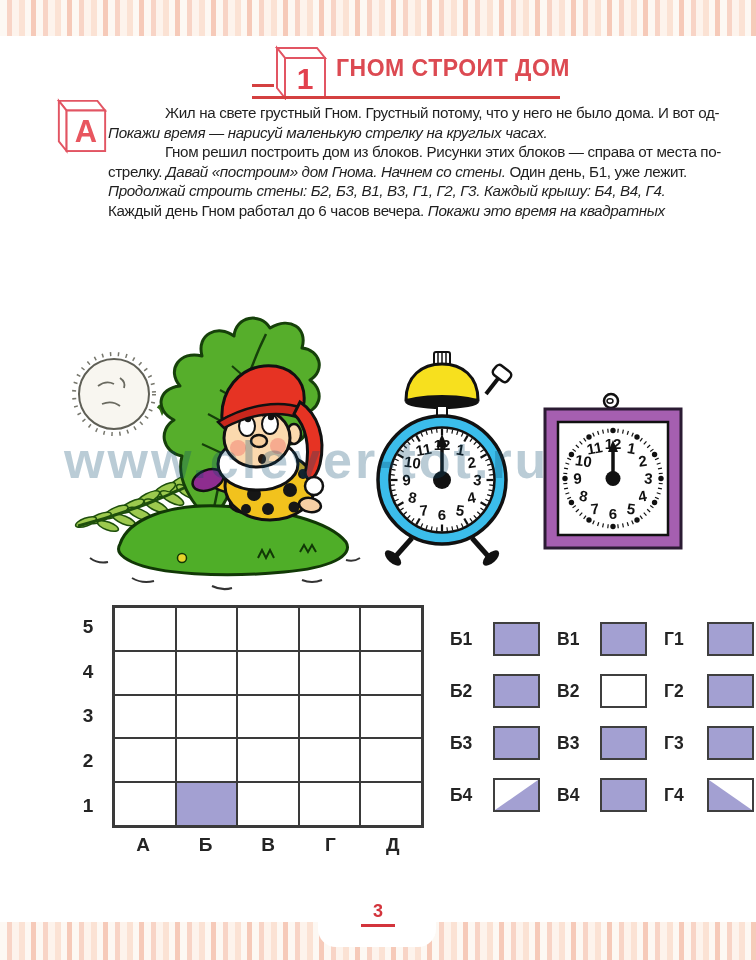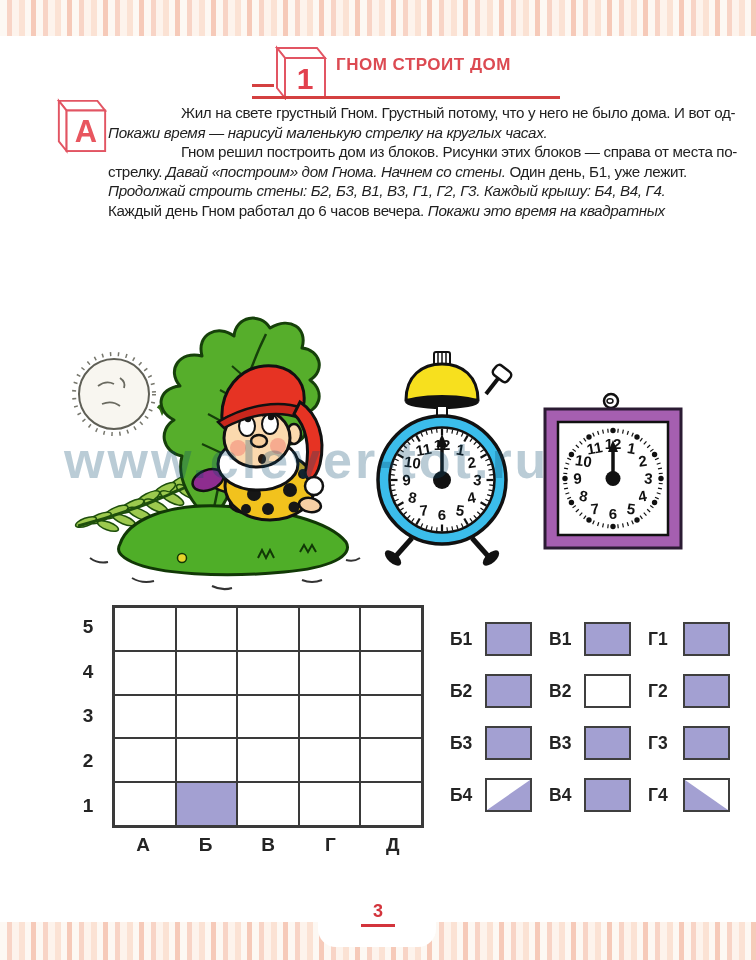--- a/index.html
+++ b/index.html
@@ -15,32 +15,32 @@
   #band-bottom{bottom:0;height:38px;}
   #page-notch{position:absolute;left:318px;top:920px;width:118px;height:27px;
       background:#fff;border-radius:0 0 18px 18px;}
   #footer-num{position:absolute;left:0;right:0;top:901px;text-align:center;}
   #footer-num .n{font-weight:700;font-size:18px;color:#d3343c;line-height:20px;}
   #footer-num .u{display:block;width:34px;height:3px;background:#d3343c;margin:3px auto 0;}
 
   
   #title-wrap{position:absolute;left:252px;top:48px;width:312px;height:54px;}
   #title-cube{position:absolute;left:20px;top:-4px;width:58px;height:56px;}
-  #title-text{position:absolute;left:84px;top:7px;font-weight:700;font-size:17px;
+  #title-text{position:absolute;left:84px;top:7px;font-weight:700;font-size:23px;
       color:#dc4a52;letter-spacing:.5px;white-space:nowrap;}
   #title-underline{position:absolute;left:0;top:48px;width:308px;height:2.5px;background:#d44040;}
   #title-step{position:absolute;left:0;top:36px;width:22px;height:2.5px;background:#d44040;}
 
   
   #section-cube{position:absolute;left:55px;top:96px;width:54px;height:58px;}
 
   
   #textblock{position:absolute;left:108px;top:103px;width:600px;}
   .tline{white-space:nowrap;font-size:15.2px;line-height:19.6px;letter-spacing:-.35px;color:#1f1f1f;}
-  .tline.ind{text-indent:57px;padding-left:16px;}
+  .tline.ind{text-indent:57px;}
   .it{font-style:italic;}
 
   
   #illustration{position:absolute;left:62px;top:306px;width:310px;height:285px;}
   #round-clock{position:absolute;left:366px;top:350px;width:152px;height:220px;}
   #square-clock{position:absolute;left:541px;top:392px;width:150px;height:166px;}
 
   
   #watermark{position:absolute;left:64px;top:430px;width:648px;font-weight:700;font-size:52px;
      color:#0c4a6e;opacity:.28;letter-spacing:3px;z-index:6;white-space:nowrap;}
@@ -51,21 +51,21 @@
      grid-template-rows:repeat(5,1fr);grid-template-columns:repeat(5,1fr);background:#fff;}
   .gcell{border:1px solid #3a3a3a;}
   #row-labels{position:absolute;left:74px;top:605px;width:28px;height:223px;display:flex;flex-direction:column;}
   .rlab{flex:1;display:flex;align-items:center;justify-content:center;font-weight:700;font-size:19px;color:#242424;}
   #col-labels{position:absolute;left:112px;top:834px;width:312px;display:flex;}
   .clab{flex:1;text-align:center;font-weight:700;font-size:19px;color:#242424;}
 
   
   #blocks{position:absolute;left:450px;top:622px;display:grid;
      grid-template-columns:repeat(3,auto);column-gap:17px;row-gap:18px;}
-  .bitem{display:flex;align-items:center;gap:8px;justify-content:center;}
+  .bitem{display:flex;align-items:center;gap:16px;justify-content:center;}
   .blab{font-weight:700;font-size:17.5px;width:27px;color:#242424;}
   .bbox{width:47px;height:34px;border:2px solid #3f3f3f;box-sizing:border-box;background:#fff;}
   .bbox svg{display:block;width:100%;height:100%;}
 </style>
 </head>
 <body>
 
 <div class="page">
 
   <div class="band" id="band-top"></div>

